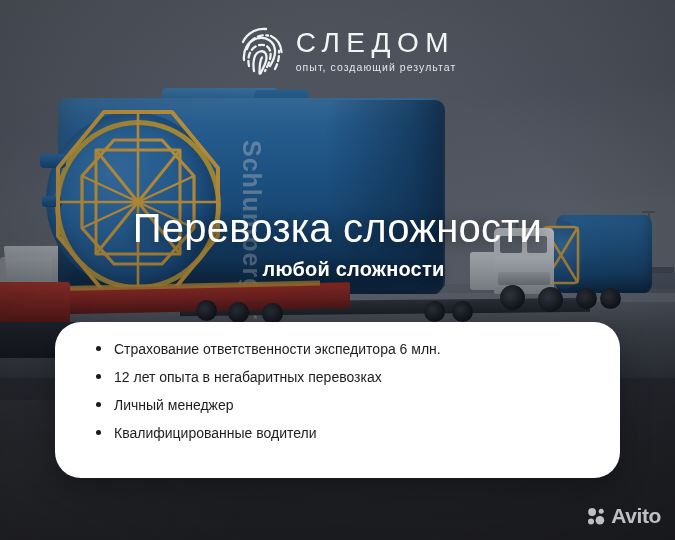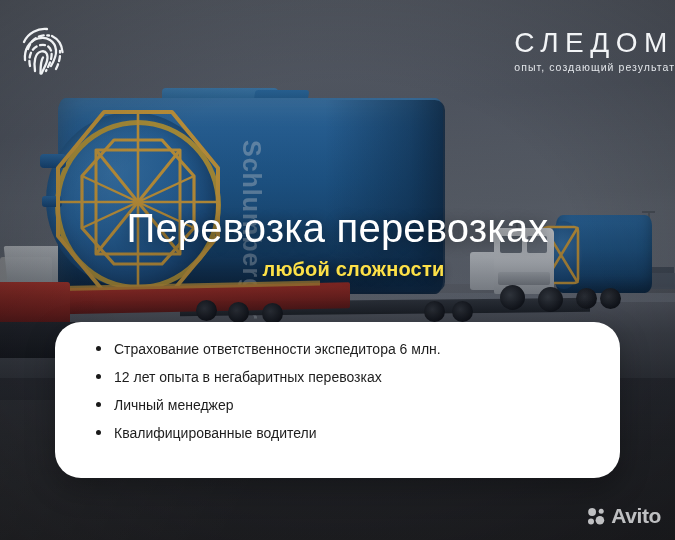--- a/index.html
+++ b/index.html
@@ -206,21 +206,21 @@
       linear-gradient(180deg, rgba(12,20,34,.10) 0%, rgba(12,20,34,.22) 38%, rgba(10,16,28,.42) 62%, rgba(8,12,20,.30) 80%, rgba(8,12,20,.18) 100%);
   }
   .scrim-sides {
     position: absolute; inset: 0;
     background: radial-gradient(ellipse 92% 80% at 50% 46%, rgba(0,0,0,0) 38%, rgba(0,0,0,.34) 100%);
   }
 
   
   .logo {
     position: absolute; left: 18px; right: 0; top: 24px;
-    display: flex; align-items: center; justify-content: space-between; gap: 9px;
+    display: flex; align-items: center; justify-content: center; gap: 9px;
   }
   .logo-mark { width: 50px; height: 54px; flex: none; }
   .logo-mark svg { width: 100%; height: 100%; display: block; }
   .logo-text { display: flex; flex-direction: column; align-items: flex-start; }
   .logo-word {
     color: #f2f4f6; font-size: 28px; font-weight: 400;
     letter-spacing: 6.5px; line-height: 1.02; white-space: nowrap;
   }
   .logo-tag {
     color: #e3e6ea; font-size: 10.5px; font-weight: 400;
@@ -231,21 +231,21 @@
   .headline-wrap {
     position: absolute; left: 0; right: 0; top: 207px; text-align: center;
   }
   .headline {
     color: #ffffff; font-size: 40px; font-weight: 400;
     letter-spacing: .2px; line-height: 1.05; margin: 0;
     text-shadow: 0 2px 14px rgba(0,0,0,.45);
     white-space: nowrap;
   }
   .subhead {
-    color: #fde047; font-size: 20px; font-weight: 700;
+    color: #ffffff; font-size: 20px; font-weight: 700;
     margin-top: 9px; letter-spacing: .2px;
     text-shadow: 0 2px 10px rgba(0,0,0,.45);
     white-space: nowrap;
     padding-left: 32px;
   }
 
   
   .card {
     position: absolute; left: 55px; top: 322px; width: 565px; height: 156px;
     background: #ffffff; border-radius: 26px;
@@ -371,21 +371,21 @@
         <path d="M38 45 C41 39, 42.5 33, 42 27" stroke-width="2.3" stroke-dasharray="5 3.5"></path>
       </svg>
     </div>
     <div class="logo-text">
       <div class="logo-word">СЛЕДОМ</div>
       <div class="logo-tag">опыт, создающий результат</div>
     </div>
   </div>
 
   <div class="headline-wrap">
-    <h1 class="headline">Перевозка перевозках</h1>
+    <h1 class="headline">Перевозка сложности</h1>
     <div class="subhead">любой сложности</div>
   </div>
 
   <div class="card">
     <ul class="feature-list">
       <li class="feature-item">
         <span class="bullet"></span>
         <span class="feature-text">Страхование ответственности экспедитора 6 млн.</span>
       </li>
       <li class="feature-item">

